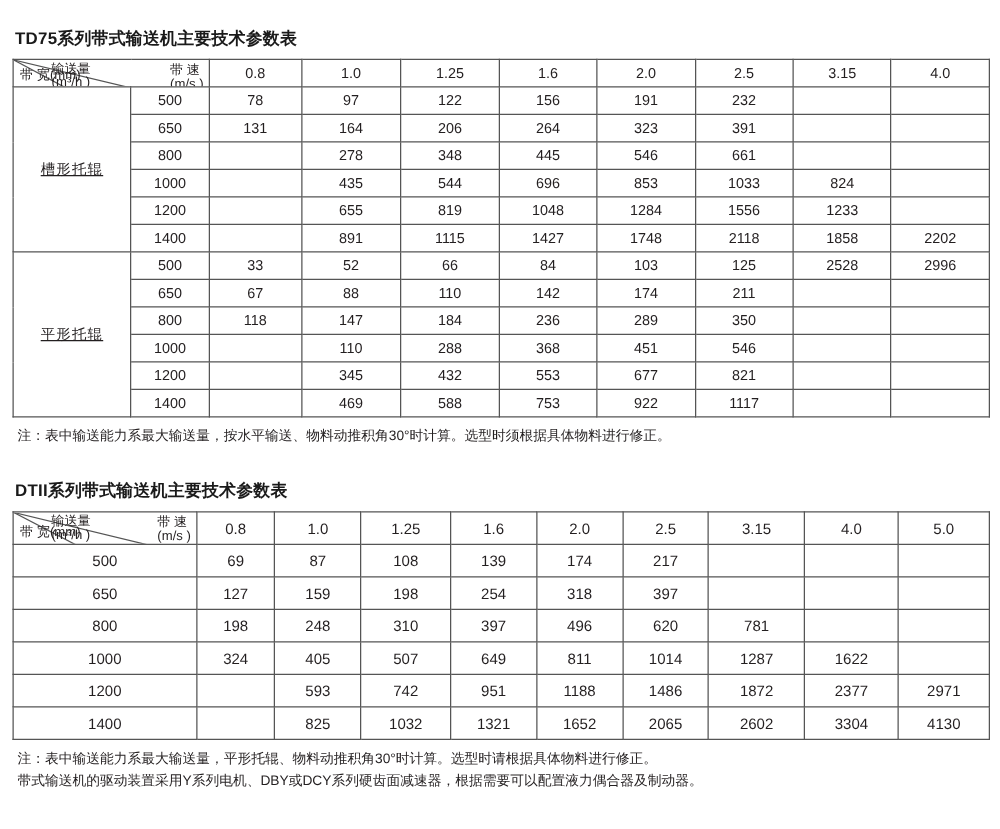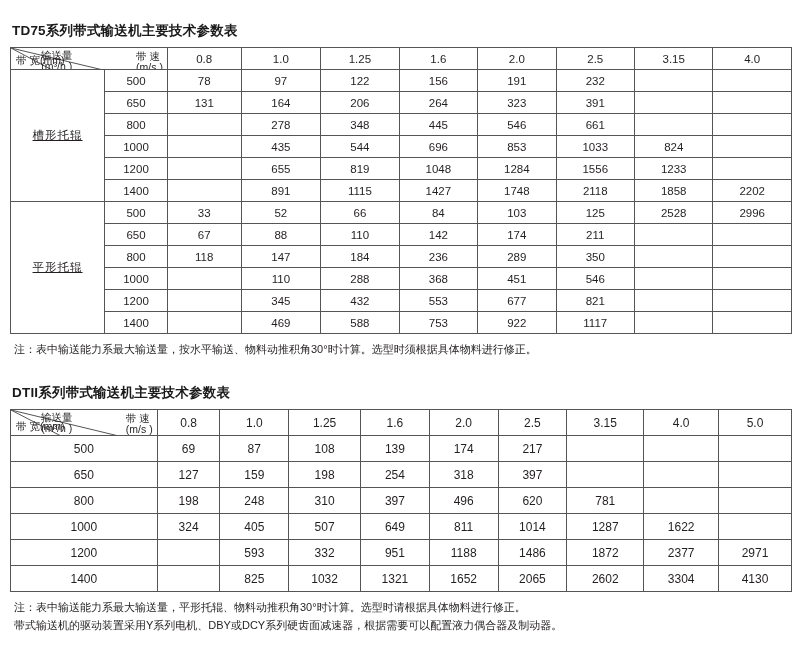--- a/index.html
+++ b/index.html
@@ -383,21 +383,21 @@
           <td>811</td>
           <td>1014</td>
           <td>1287</td>
           <td>1622</td>
           <td></td>
         </tr>
         <tr>
           <td>1200</td>
           <td></td>
           <td>593</td>
-          <td>332</td>
+          <td>742</td>
           <td>951</td>
           <td>1188</td>
           <td>1486</td>
           <td>1872</td>
           <td>2377</td>
           <td>2971</td>
         </tr>
         <tr>
           <td>1400</td>
           <td></td>

